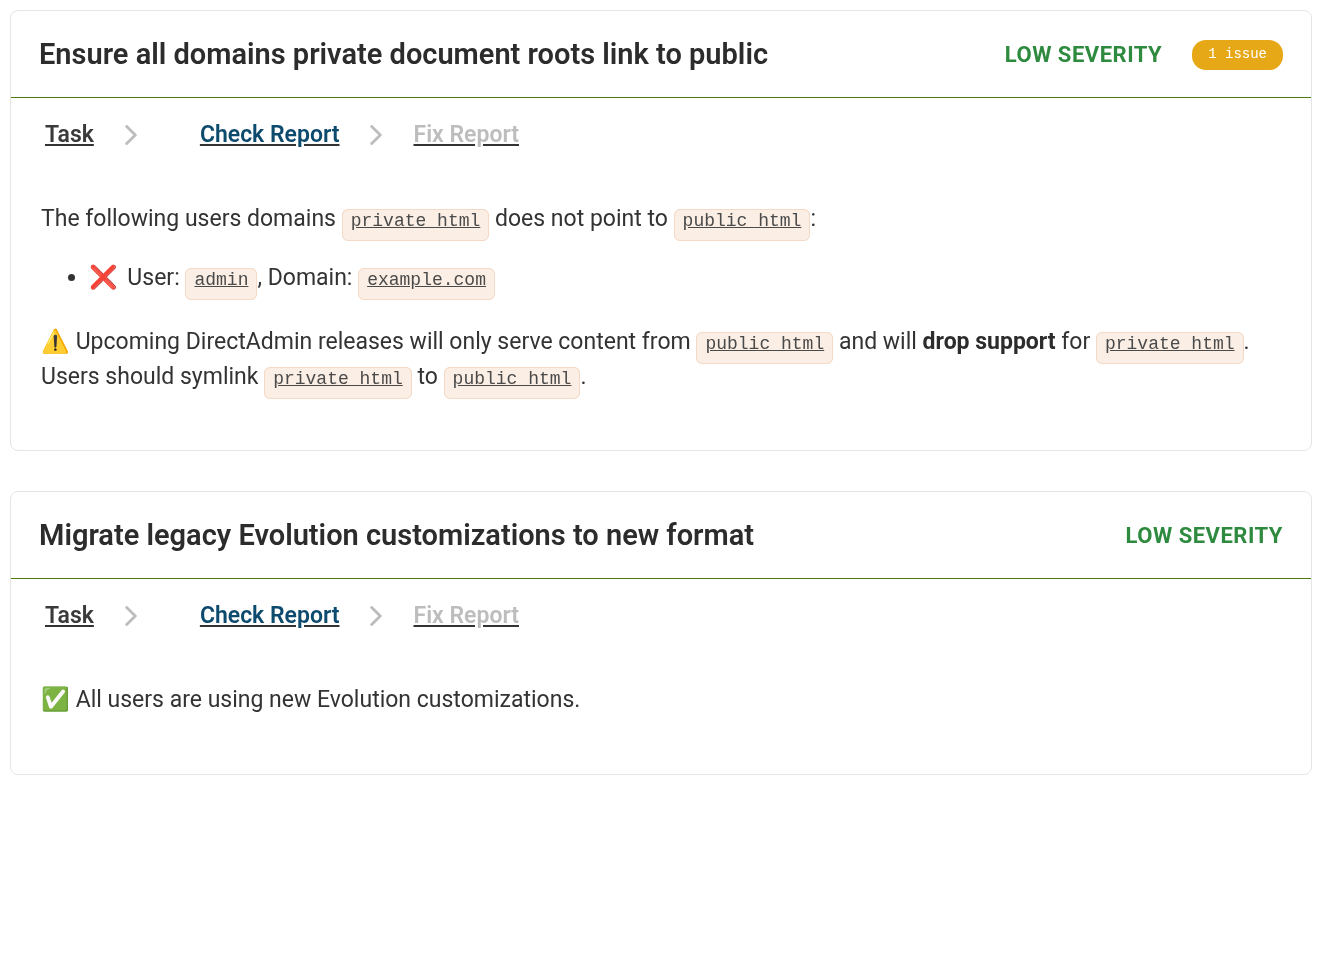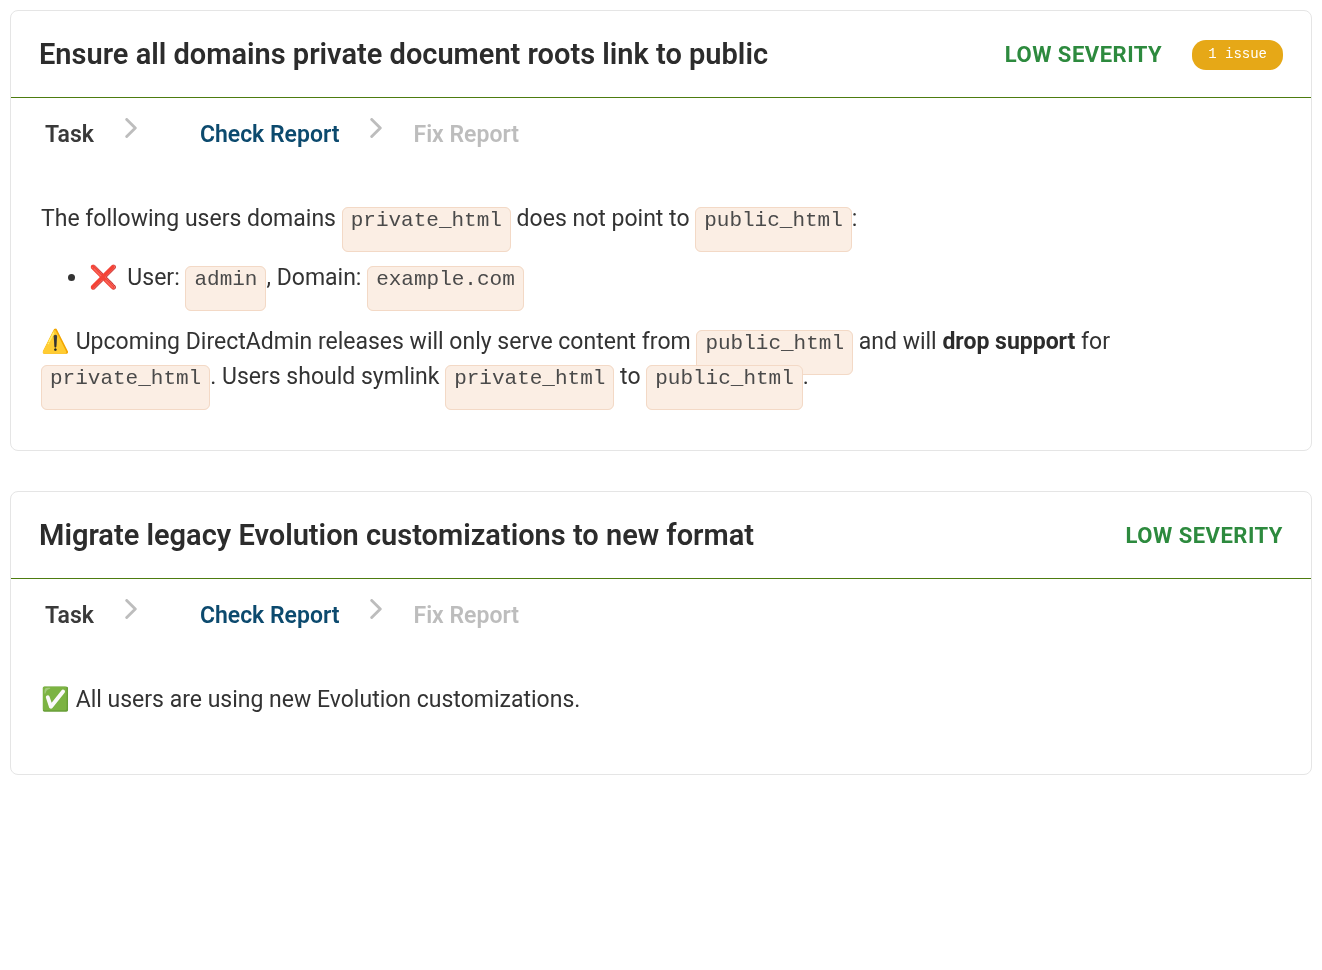--- a/index.html
+++ b/index.html
@@ -49,23 +49,24 @@
     color: #ffffff;
     padding: 4px 16px 5px 16px;
     border-radius: 14px;
     font-family: "SFMono-Regular", Consolas, "Liberation Mono", Menlo, monospace;
     font-size: 14px;
     font-weight: 500;
     white-space: nowrap;
   }
   .tabs {
     display: flex;
-    align-items: flex-start;
+    align-items: center;
     gap: 30px;
     padding: 20px 34px 10px 34px;
+    text-decoration: underline;
   }
   .tab-item {
     font-size: 23px;
     font-weight: 600;
     cursor: pointer;
   }
   .tab-item.default { color: #3a3a3a; }
   .tab-item.active  { color: #0c4a6e; margin-left: 32px; }
   .tab-item.disabled{ color: #bdbdbd; cursor: default; }
   .chev {
@@ -76,24 +77,25 @@
   .card-body {
     padding: 20px 30px 36px 30px;
     font-size: 23px;
     color: #333;
   }
   .card-body p { margin: 20px 0; }
   code.inline {
     background: #fbeee4;
     border: 1px solid #f3d9c6;
     border-radius: 6px;
-    padding: 1px 8px 19px 8px;
+    padding: 1px 8px 9px 8px;
     font-family: "SFMono-Regular", Consolas, "Liberation Mono", Menlo, monospace;
-    font-size: 21px;
+    font-size: 18px;
     color: #4a4a4a;
+    text-decoration: underline;
   }
   ul.issue-list {
     margin: 24px 0 30px 30px;
     padding-left: 18px;
   }
   ul.issue-list li { margin: 4px 0; }
   .emoji-x { color: #d92d20; font-weight: bold; margin-right: 4px; }
   .emoji-warn { margin-right: 6px; }
   .emoji-check { margin-right: 6px; }
   strong { font-weight: 700; color: #2c2c2c; }

